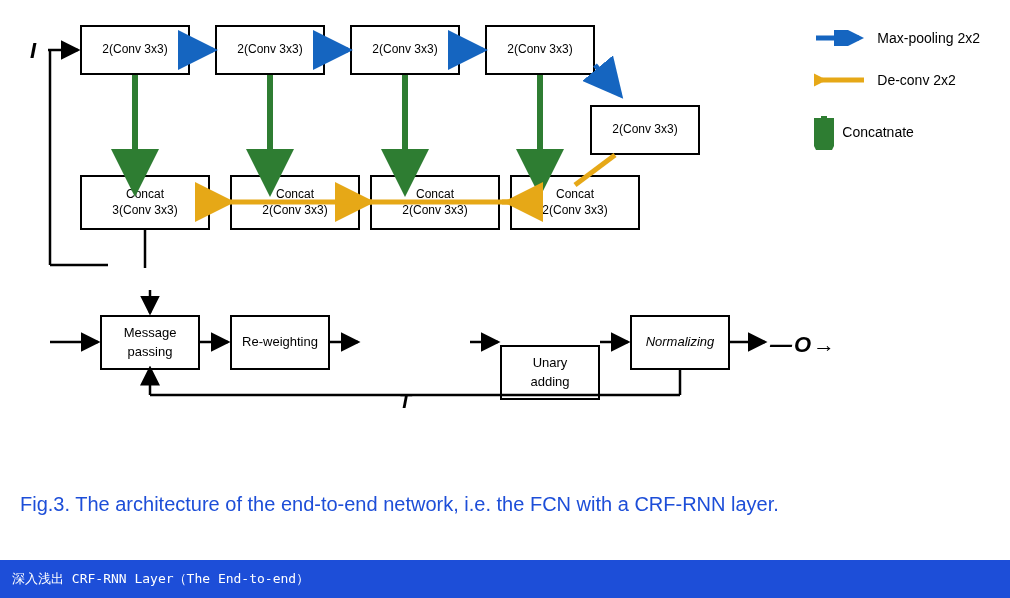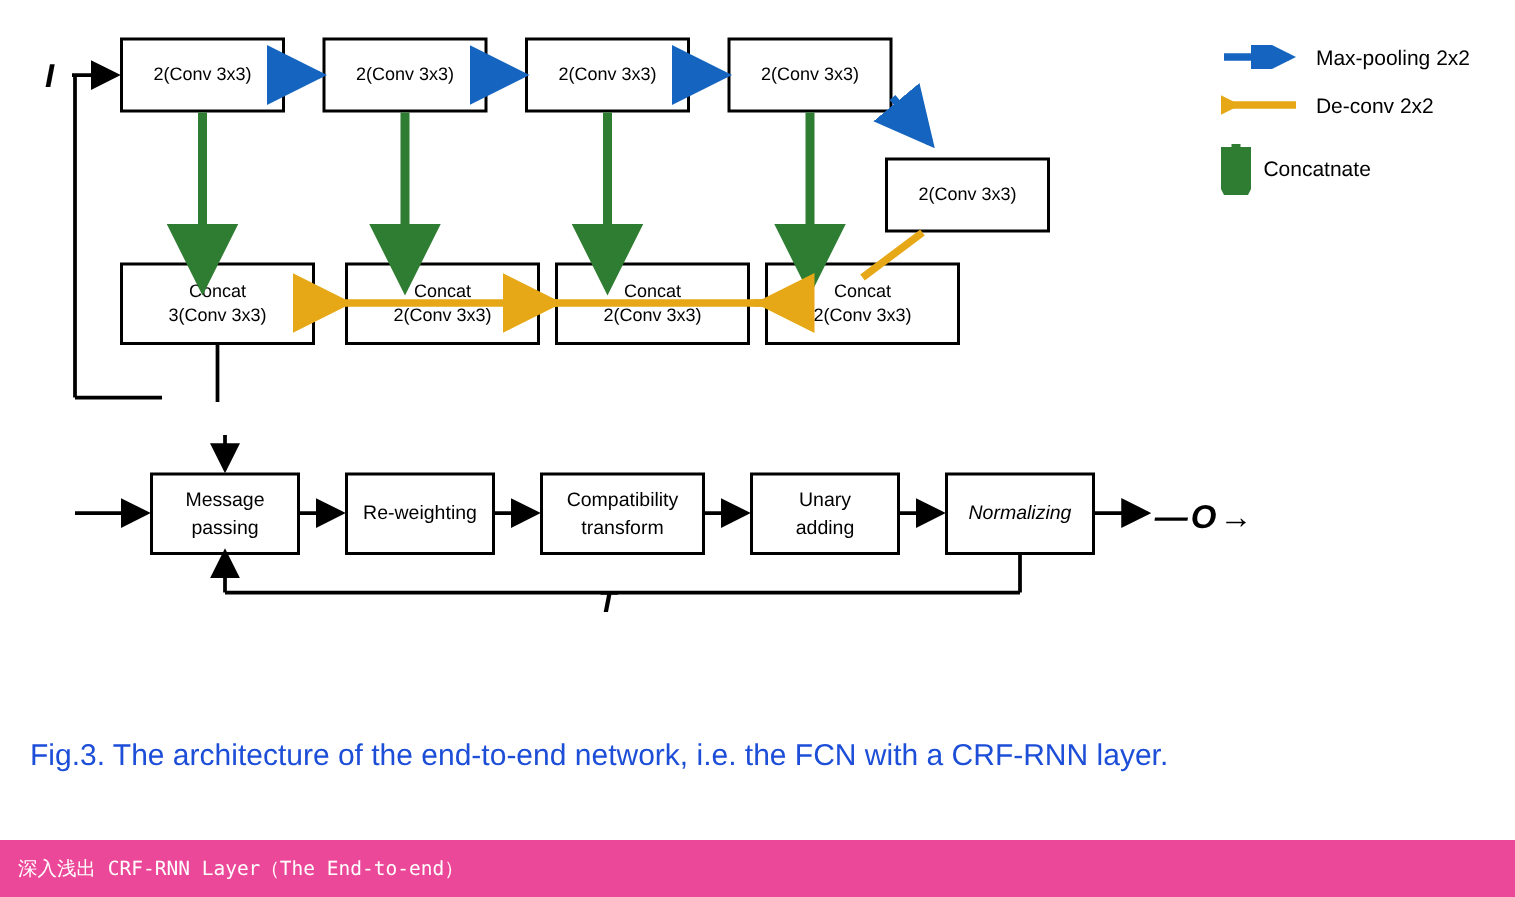--- a/index.html
+++ b/index.html
@@ -19,21 +19,21 @@
       padding: 10px 20px;
     }
 
     
     .legend {
       position: absolute;
       top: 30px;
       right: 30px;
       display: flex;
       flex-direction: column;
-      gap: 16px;
+      gap: 26px;
     }
     .legend-item {
       display: flex;
       align-items: center;
       gap: 8px;
       font-size: 14px;
     }
 
     
     .fcn-section {
@@ -138,21 +138,21 @@
       line-height: 1.4;
     }
 
     
     .status-bar {
       position: absolute;
       bottom: 0;
       left: 0;
       right: 0;
       height: 38px;
-      background: #ec4899;
+      background: #1d4ed8;
       display: flex;
       align-items: center;
       padding: 0 12px;
       font-size: 13px;
       color: #fff;
       font-family: monospace;
     }
   </style>
 </head>
 <body>
@@ -286,25 +286,21 @@
 
   <div class="crfrnn-section">
 
     <div class="crf-box crf-mp" style="white-space:pre-line;">
       <span>Message
 passing</span>
     </div>
     <div class="crf-box crf-rw">
       <span>Re-weighting</span>
     </div>
-    <div class="crf-box crf-ct" style="white-space:pre-line;">
-      <span>Compatibility
-transform</span>
-    </div>
-    <div class="crf-box crf-ua" style="white-space:pre-line;">
+    <div class="crf-box crf-ua" style="white-space:pre-line;margin-top:30px;">
       <span>Unary
 adding</span>
     </div>
     <div class="crf-box crf-nm">
       <span>Normalizing</span>
     </div>
 
     <div style="position:absolute; top:42px; right:5px; font-size:22px; font-style:italic; font-weight:bold; display:flex; align-items:center;">
       <span>—</span>
       <span style="margin:0 2px;">O</span>

